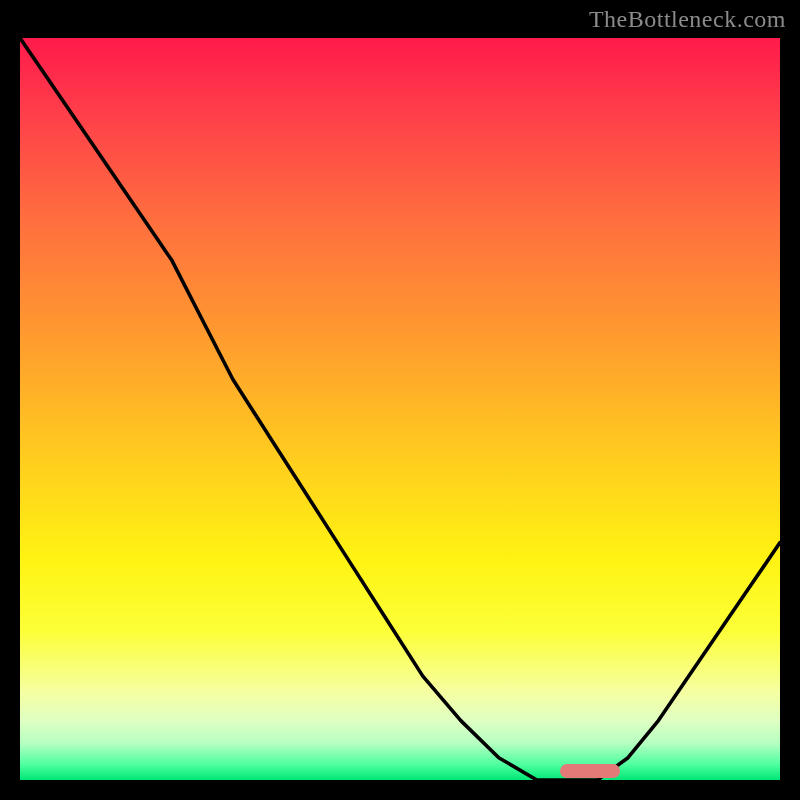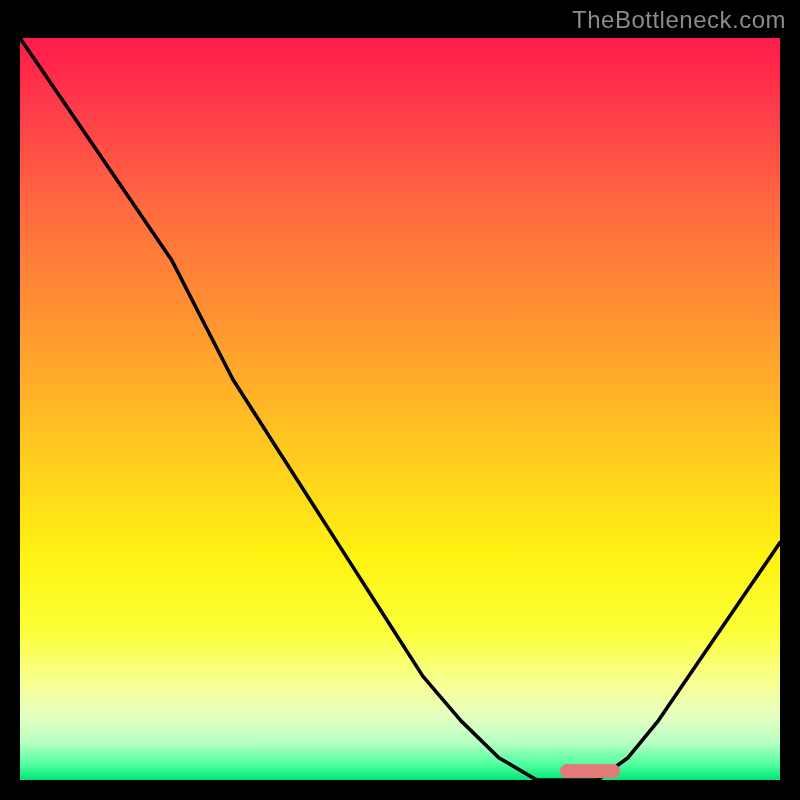--- a/index.html
+++ b/index.html
@@ -52,21 +52,21 @@
   .marker {
     position: absolute;
     height: 14px;
     border-radius: 7px;
     background: #e37a78;
   }
   .watermark {
     position: absolute;
     top: 6px;
     right: 14px;
-    font-family: Liberation Sans, sans-serif;
+    font-family: Liberation Serif, serif;
     font-size: 24px;
     color: #8b8b8b;
     letter-spacing: 0.5px;
   }
 </style>
 </head>
 <body>
 
 <div class="chart-frame">
 

